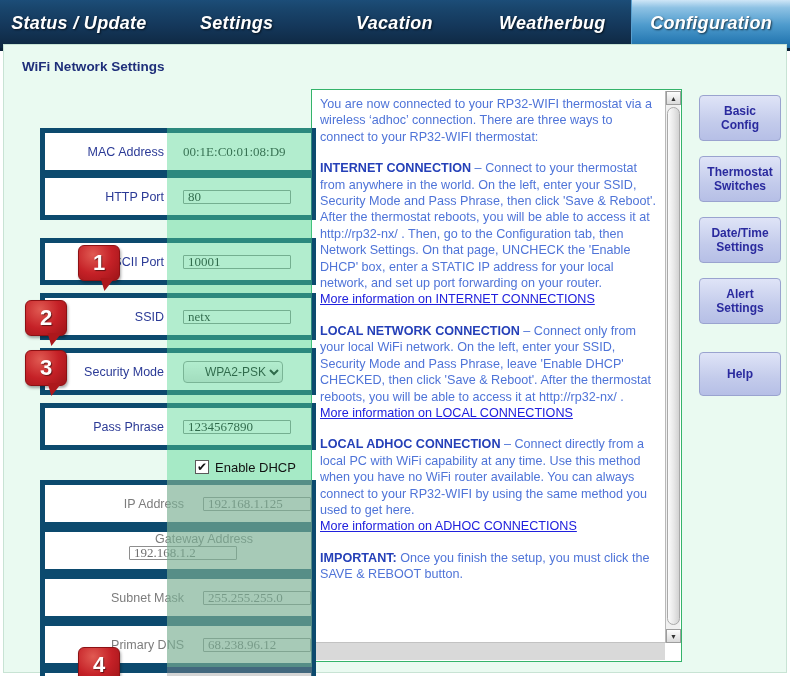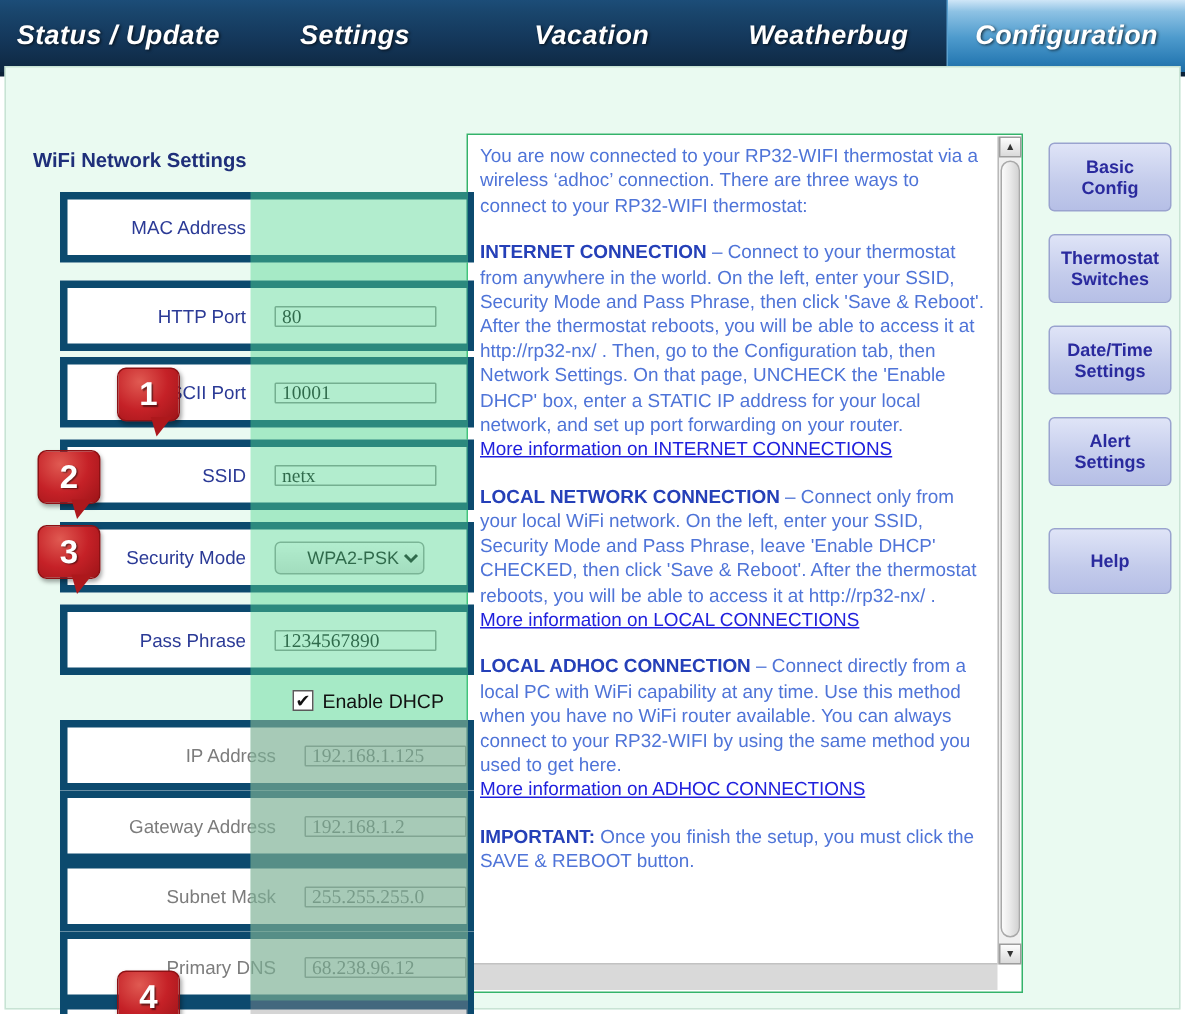--- a/index.html
+++ b/index.html
@@ -52,21 +52,20 @@
     background: #eafaf1;
     border: 1px solid #c8e3d4;
   }
 
   .section-title {
     position: absolute;
     left: 18px; top: 14px;
     font-size: 13.5px;
     font-weight: bold;
     color: #1f2f7a;
-    margin-top: 40px;
   }
 
   
   .form-area {
     position: absolute;
     left: 18px; top: 40px;
     width: 280px; height: 575px;
   }
 
   
@@ -297,23 +296,24 @@
 
     <div class="section-title">WiFi Network Settings</div>
 
     <div class="form-area">
 
       <div class="col-green"></div>
       <div class="col-gray"></div>
 
       <div class="frow" style="top:43px;">
         <div class="flabel">MAC Address</div>
-      </div>
-
-      <div class="frow" style="top:102px;">
+        <div class="fvalue">00:1E:C0:01:08:D9</div>
+      </div>
+
+      <div class="frow" style="top:88px;">
         <div class="flabel">HTTP Port</div>
         <input class="tin wide" type="text" value="80" style="">
       </div>
 
       <div class="frow" style="top:153px;">
         <div class="flabel">ASCII Port</div>
         <input class="tin wide" type="text" value="10001" style="">
       </div>
 
       <div class="frow" style="top:208px;">
@@ -341,21 +341,21 @@
           <div class="cbx">✔</div>
           <div class="dhcp-label">Enable DHCP</div>
         </div>
       </div>
 
       <div class="frow" style="top:395px;">
         <div class="flabel dim">IP Address</div>
         <input class="tin wide dim" type="text" value="192.168.1.125" style="">
       </div>
 
-      <div class="frow" style="top:442px;">
+      <div class="frow" style="top:442px;flex-direction:column;">
         <div class="flabel dim">Gateway Address</div>
         <input class="tin wide dim" type="text" value="192.168.1.2" style="">
       </div>
 
       <div class="frow" style="top:489px;">
         <div class="flabel dim">Subnet Mask</div>
         <input class="tin wide dim" type="text" value="255.255.255.0" style="">
       </div>
 
       <div class="frow" style="top:536px;">

